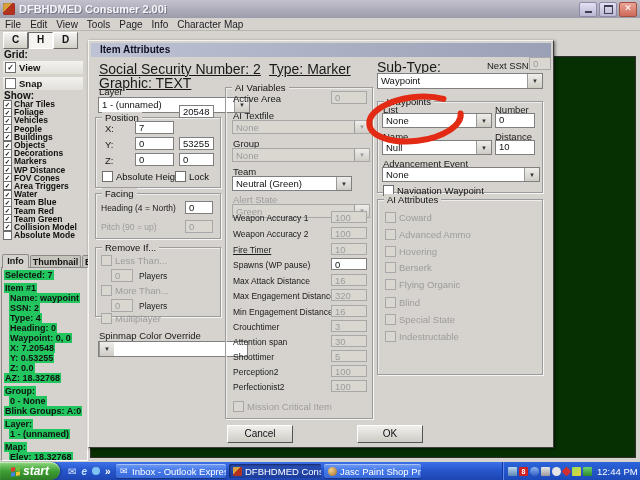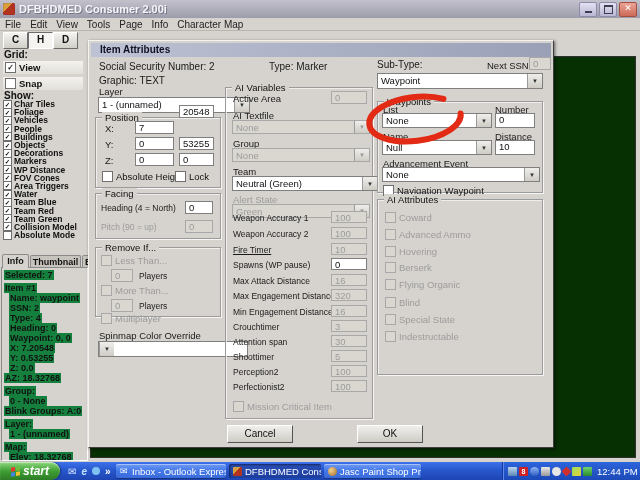--- a/index.html
+++ b/index.html
@@ -34,31 +34,31 @@
   .on>.bx::before{content:"✓";}
   .showbox{position:absolute;left:2px;top:100px;width:86px;}
   .srow{display:flex;align-items:center;height:8.2px;font-size:8.5px;font-weight:bold;white-space:nowrap;}
   .srow .bx{width:7px;height:7px;font-size:6.5px;line-height:7px;margin:0 2px 0 1px;}
   .tab{position:absolute;height:13px;background:#c7c4bd;border:1px solid #8a8a8a;border-bottom:none;
     border-radius:2px 2px 0 0;font-size:9px;font-weight:bold;text-align:center;line-height:13px;box-sizing:border-box;}
   .tab.on{background:#d6d3ce;height:14px;z-index:2;}
   .ipanel{position:absolute;left:1px;top:267px;width:87px;height:194px;background:#d6d3ce;
     border:1px solid;border-color:#8a8a8a #fff #fff #8a8a8a;padding:2px 0 0 2px;box-sizing:border-box;overflow:hidden;}
   .iline{font-size:9px;font-weight:bold;line-height:10px;white-space:nowrap;}
-  .iline span{background:#15803d;padding:0 1px;}
+  .iline span{background:#22c55e;padding:0 1px;}
   .ind{padding-left:5px;}
   .gap{margin-top:3px;}
   
   .dlg{position:absolute;left:88px;top:40px;width:466px;height:408px;background:#d6d3ce;
     border:1px solid;border-color:#f4f3f0 #3f3f3f #3f3f3f #f4f3f0;box-shadow:1px 1px 3px rgba(0,0,0,.55);box-sizing:border-box;}
   .dtitle{position:absolute;left:2px;top:2px;right:2px;height:14px;
     background:linear-gradient(90deg,#bdc2d4,#9aa0b6);font-size:10px;font-weight:bold;color:#101022;
     line-height:14px;padding-left:9px;}
   .lab{position:absolute;font-size:9.5px;white-space:nowrap;color:#1a1a1a;}
-  .lab2{position:absolute;font-size:10px;white-space:nowrap;color:#1a1a1a;}
+  .lab2{position:absolute;font-size:14px;white-space:nowrap;color:#1a1a1a;text-decoration:underline;}
   .sm{font-size:8.5px;}
   .dis-t{color:#9c9c9c;}
   .gb{position:absolute;border:1px solid #9b9b9b;box-shadow:1px 1px 0 rgba(255,255,255,.8),inset 1px 1px 0 rgba(255,255,255,.6);box-sizing:border-box;}
   .gb .cap{position:absolute;top:-6px;left:6px;background:#d6d3ce;padding:0 3px;font-size:9.5px;white-space:nowrap;}
   .f{position:absolute;height:13px;background:#fff;border:1px solid #7f7f7f;font-size:9.5px;
     line-height:12px;padding-left:3px;box-sizing:border-box;overflow:hidden;white-space:nowrap;}
   .f.dis{background:#dad7d0;color:#9c9c9c;border-color:#a8a8a8;}
   .dd{position:absolute;height:16px;background:#fff;border:1px solid #7f7f7f;display:flex;box-sizing:border-box;}
   .ddv{flex:1;font-size:9.5px;line-height:13px;padding-left:3px;overflow:hidden;white-space:nowrap;}
   .dda{width:14px;background:linear-gradient(#efeeeb,#cfccc5);border-left:1px solid #9a9a9a;
@@ -310,21 +310,21 @@
     <div class="dd dis" style="left:143px;top:79px;width:138px;height:14px;">
       <span class="ddv">None</span>
         <span class="dda"></span>
     </div>
     <div class="lab" style="left:144px;top:97px;">Group</div>
     <div class="dd dis" style="left:143px;top:107px;width:138px;height:14px;">
       <span class="ddv">None</span>
         <span class="dda"></span>
     </div>
     <div class="lab" style="left:144px;top:125px;">Team</div>
-    <div class="dd" style="left:143px;top:135px;width:146px;height:15px;">
+    <div class="dd" style="left:143px;top:135px;width:120px;height:15px;">
       <span class="ddv">Neutral (Green)</span>
         <span class="dda"></span>
     </div>
     <div class="lab dis-t" style="left:144px;top:153px;">Alert State</div>
     <div class="dd dis" style="left:143px;top:163px;width:138px;height:14px;">
       <span class="ddv">Green</span>
         <span class="dda"></span>
     </div>
 
     <div class="lab sm" style="left:144px;top:172px;margin-top:0;top:172px;">Weapon Accuracy 1</div>

